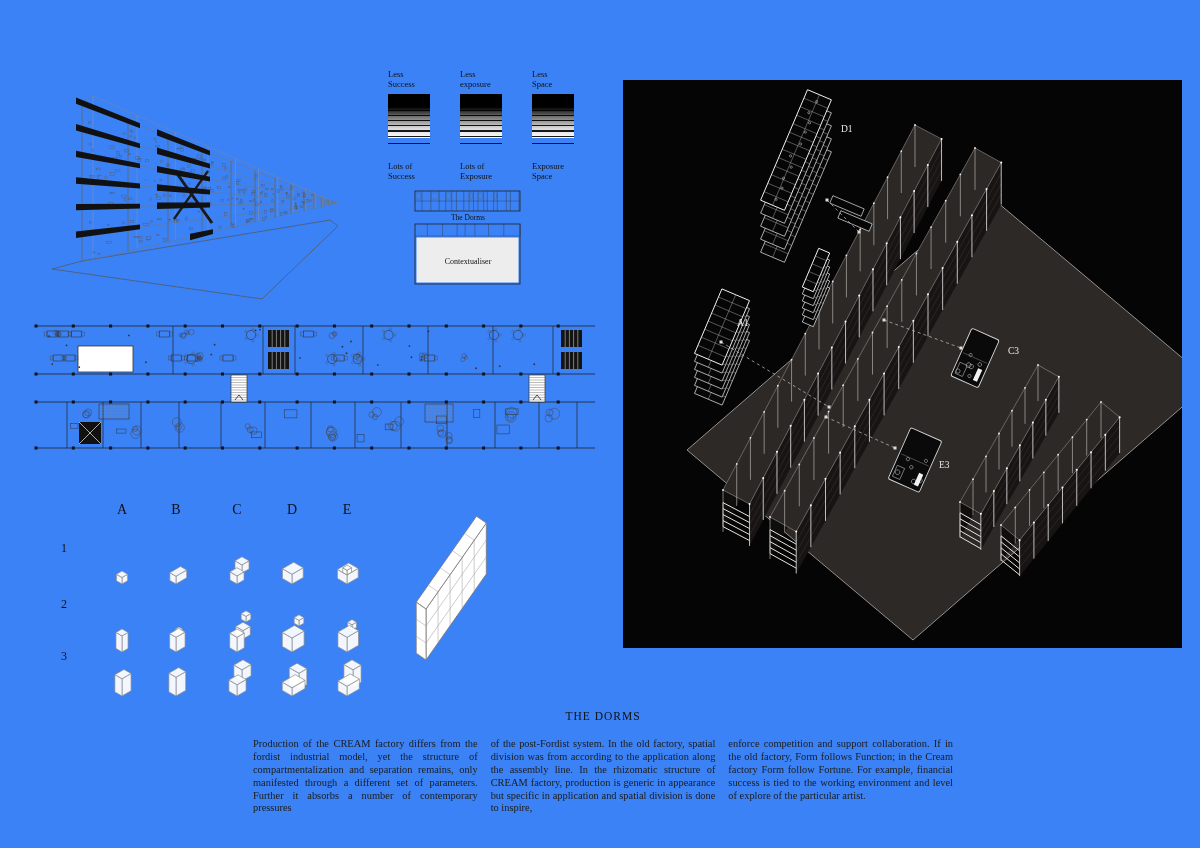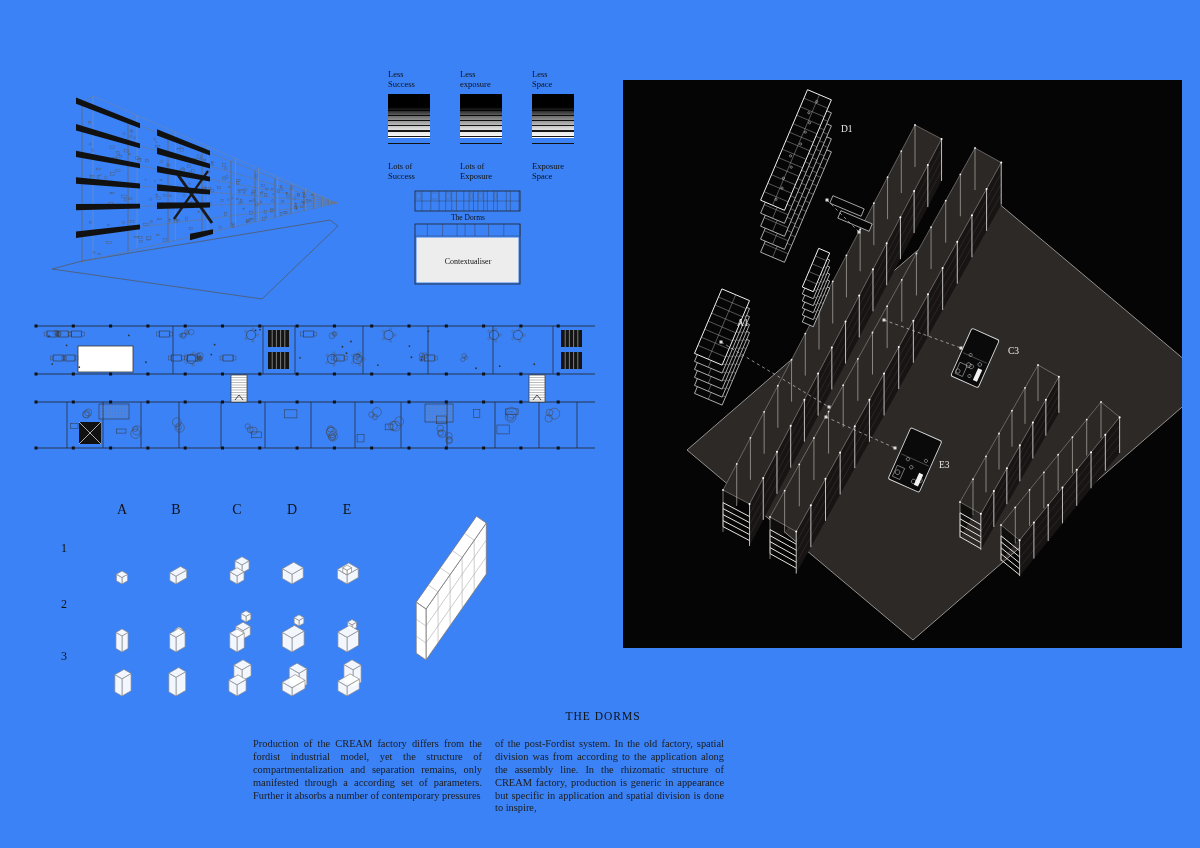--- a/index.html
+++ b/index.html
@@ -1232,17 +1232,18 @@
         <rect x="270.5" y="366.5" width="3" height="3" fill="#ddd"></rect>
       </g>
     <text class="svgtext" x="218" y="52" font-size="9.5" fill="#e8e8e8">D1</text>
     <text class="svgtext" x="114" y="246" font-size="9.5" fill="#e8e8e8">A1</text>
     <text class="svgtext" x="385" y="274" font-size="9.5" fill="#e8e8e8">C3</text>
     <text class="svgtext" x="316" y="388" font-size="9.5" fill="#e8e8e8">E3</text>
   </svg>
 
   <div class="section-title">THE DORMS</div>
   <div class="texts">
-    <div class="tcol">Production of the CREAM factory differs from the fordist industrial model, yet the structure of compartmentalization and separation remains, only manifested through a according set of parameters. Further it absorbs a number of contemporary pressures</div>
+    <div class="tcol">Production of the CREAM factory differs from the fordist industrial model, yet the structure of compartmentalization and separation remains, only manifested through a different set of parameters. Further it absorbs a number of contemporary pressures</div>
     <div class="tcol">of the post-Fordist system. In the old factory, spatial division was from according to the application along the assembly line. In the rhizomatic structure of CREAM factory, production is generic in appearance but specific in application and spatial division is done to inspire,</div>
+    <div class="tcol">enforce competition and support collaboration. If in the old factory, Form follows Function; in the Cream factory Form follow Fortune. For example, financial success is tied to the working environment and level of explore of the particular artist.</div>
   </div>
 
 </div>
 
 </body></html>

